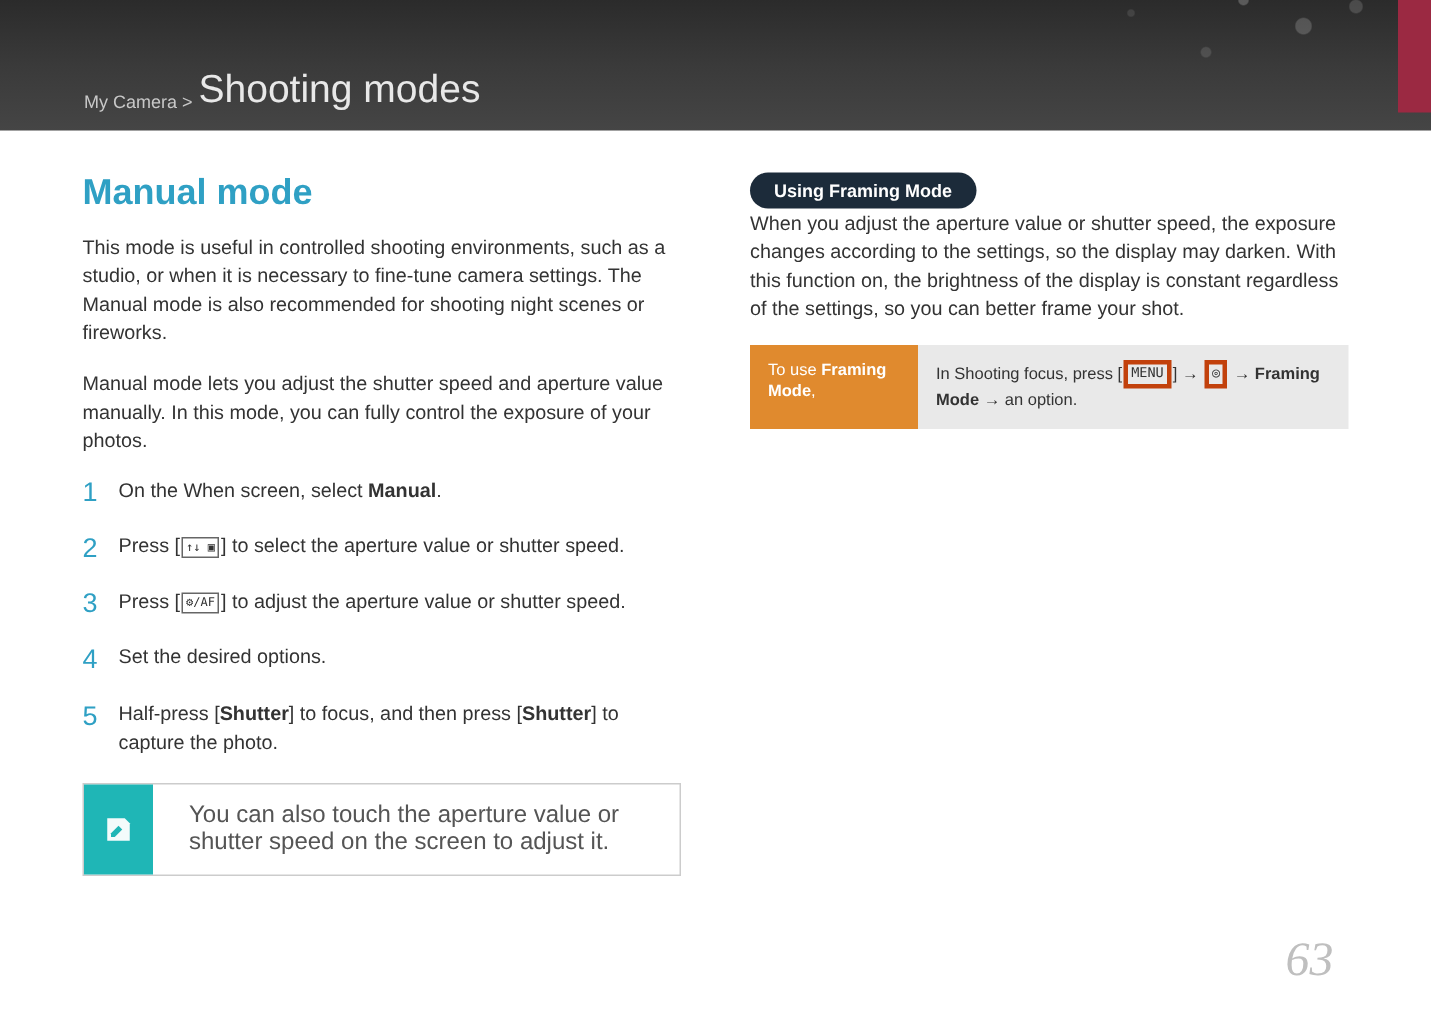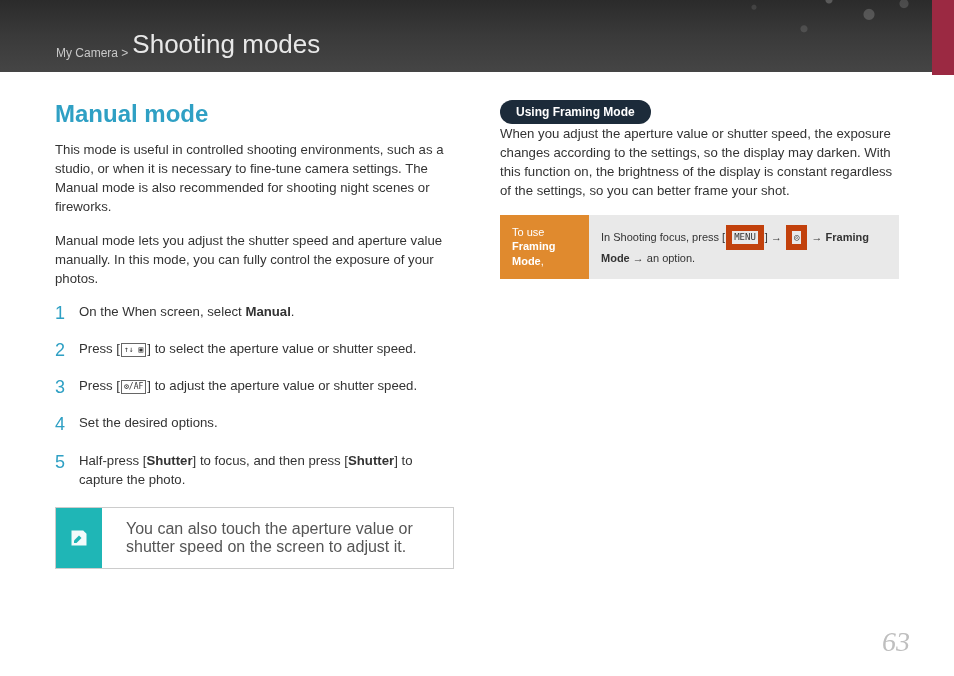--- a/index.html
+++ b/index.html
@@ -1,41 +1,41 @@
 <!DOCTYPE html>
 <html><head>
 <meta charset="utf-8">
 <style>
   *{box-sizing:border-box;margin:0;padding:0}
   body{font-family:"Segoe UI",Arial,sans-serif;background:#fff;color:#333;width:954px;height:676px;position:relative;overflow:hidden}
-  .header{height:72px;background:linear-gradient(180deg,#2b2b2b 0%,#3a3a3a 50%,#454545 100%);position:relative;color:#e8e8e8;display:flex;align-items:flex-end;padding:0 0 12px 56px}
+  .header{height:87px;background:linear-gradient(180deg,#2b2b2b 0%,#3a3a3a 50%,#454545 100%);position:relative;color:#e8e8e8;display:flex;align-items:flex-end;padding:0 0 12px 56px}
   .header::after{content:"";position:absolute;right:0;top:0;width:500px;height:100%;background:radial-gradient(circle at 75% 0,rgba(255,255,255,.22)3px,transparent 4px),radial-gradient(circle at 83% 20%,rgba(255,255,255,.18)5px,transparent 6px),radial-gradient(circle at 90% 5%,rgba(255,255,255,.15)4px,transparent 5px),radial-gradient(circle at 70% 40%,rgba(255,255,255,.12)3px,transparent 4px),radial-gradient(circle at 60% 10%,rgba(255,255,255,.1)2px,transparent 3px)}
   .tab{position:absolute;right:0;top:0;width:22px;height:75px;background:#9b2942}
   .bc-pre{font-size:12px;color:#c8c8c8}
   .bc-main{font-size:26px;margin-left:4px}
   .content{display:flex;padding:28px 55px 0}
   .col{flex:1}
   .col.left{padding-right:28px}
   .col.right{padding-left:18px}
   h1{color:#2fa0c4;font-size:24px;font-weight:700;margin-bottom:12px}
   p{font-size:13.2px;line-height:1.45;color:#333;margin-bottom:14px}
   ol{list-style:none;counter-reset:s}
   ol li{counter-increment:s;position:relative;padding-left:24px;font-size:13.2px;line-height:1.45;margin-bottom:18px}
   ol li::before{content:counter(s);position:absolute;left:0;top:-2px;color:#2fa0c4;font-size:18px;font-weight:500;font-family:"Segoe UI",sans-serif}
   .icon-inline{display:inline-block;vertical-align:middle;height:14px;border:1px solid #666;font-size:8px;line-height:12px;padding:0 2px;margin:0 1px;background:#fff;font-family:monospace}
   .tipbox{display:flex;border:1px solid #ccc;margin-top:8px}
   .tipicon{background:#1fb6b6;width:46px;display:flex;align-items:center;justify-content:center;flex-shrink:0}
   .tipicon svg{width:20px;height:20px}
   .tiptext{padding:12px 24px;font-size:16px;color:#555}
   .pill{display:inline-block;background:#1c2b3a;color:#fff;font-size:12px;font-weight:600;padding:5px 16px;border-radius:12px;}
   .actionrow{display:flex;gap:0;margin-top:6px}
-  .actionlabel{background:#e08a2e;color:#fff;font-size:11px;padding:10px 12px;width:89px;line-height:1.35}
+  .actionlabel{background:#e08a2e;color:#fff;font-size:11px;padding:10px 12px;width:112px;line-height:1.35}
   .actionbody{background:#e9e9e9;flex:1;padding:10px 12px;font-size:11px;color:#333;line-height:1.5}
-  .micon{display:inline-block;vertical-align:middle;padding:0 2px;font-size:9px;border:6px solid #c2410c;margin:0 1px;font-family:monospace}
-  .pagenum{position:absolute;right:44px;bottom:18px;font-size:28px;font-style:italic;color:#bfbfbf;font-family:Georgia,serif}
+  .micon{display:inline-block;vertical-align:middle;padding:0 2px;font-size:9px;border:3px solid #c2410c;margin:0 1px;font-family:monospace}
+  .pagenum{position:absolute;right:65px;bottom:18px;font-size:32px;font-style:italic;color:#bfbfbf;font-family:Georgia,serif}
 </style>
 </head>
 <body>
 
 <div class="header">
   <span class="bc-pre">My Camera &gt;</span>
   <span class="bc-main">Shooting modes</span>
   <div class="tab"></div>
 </div>
 

